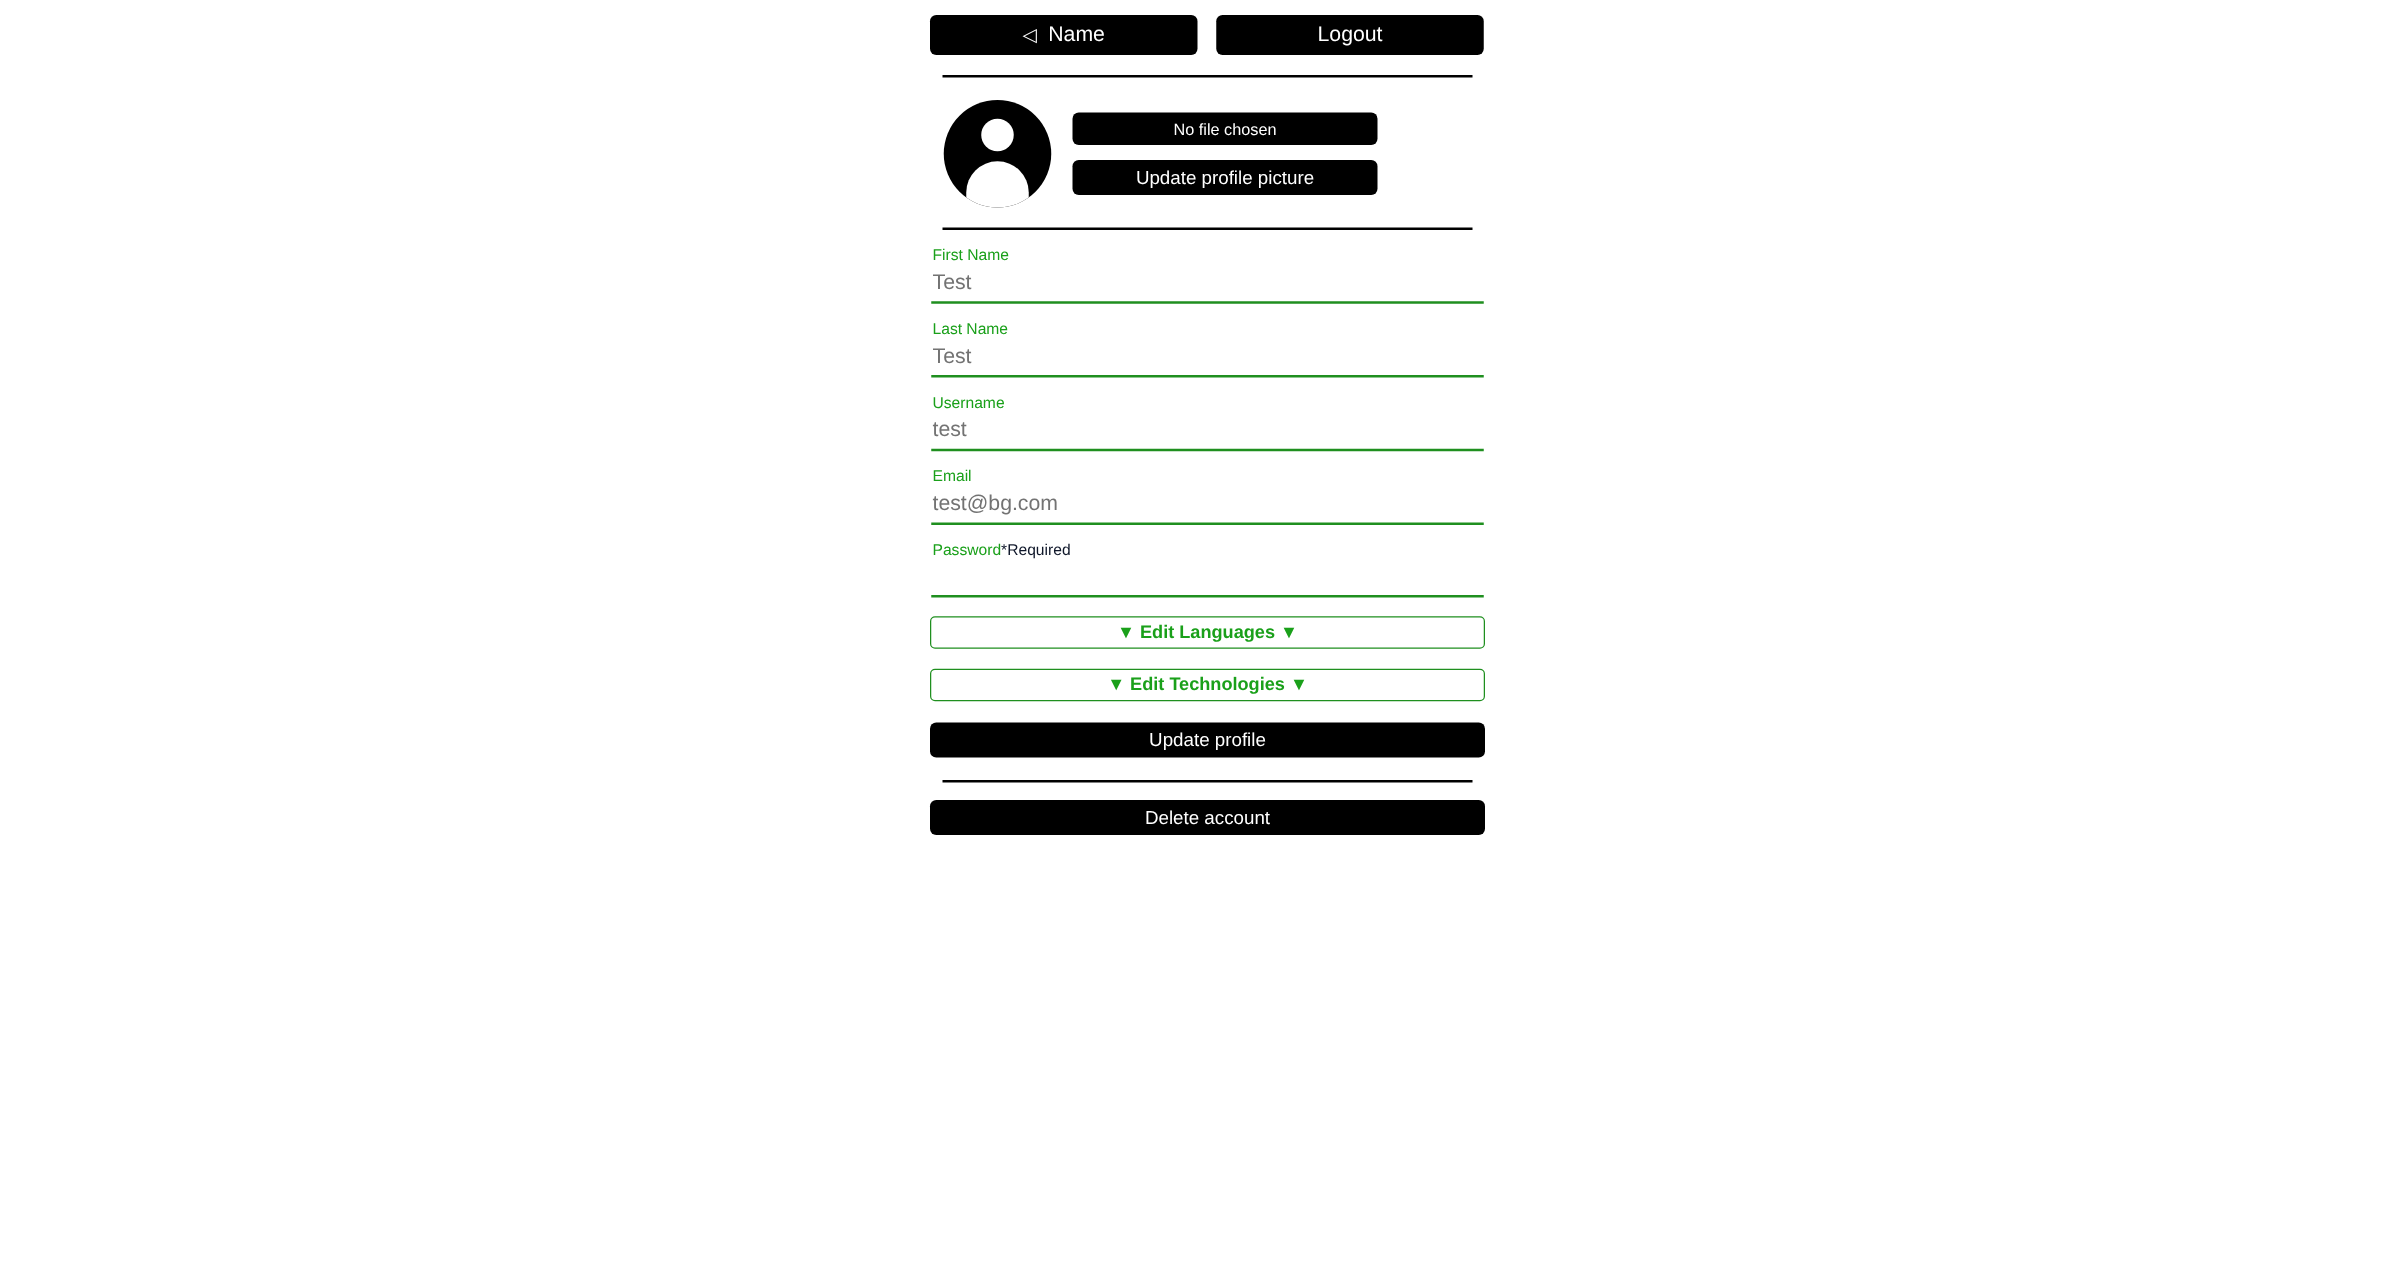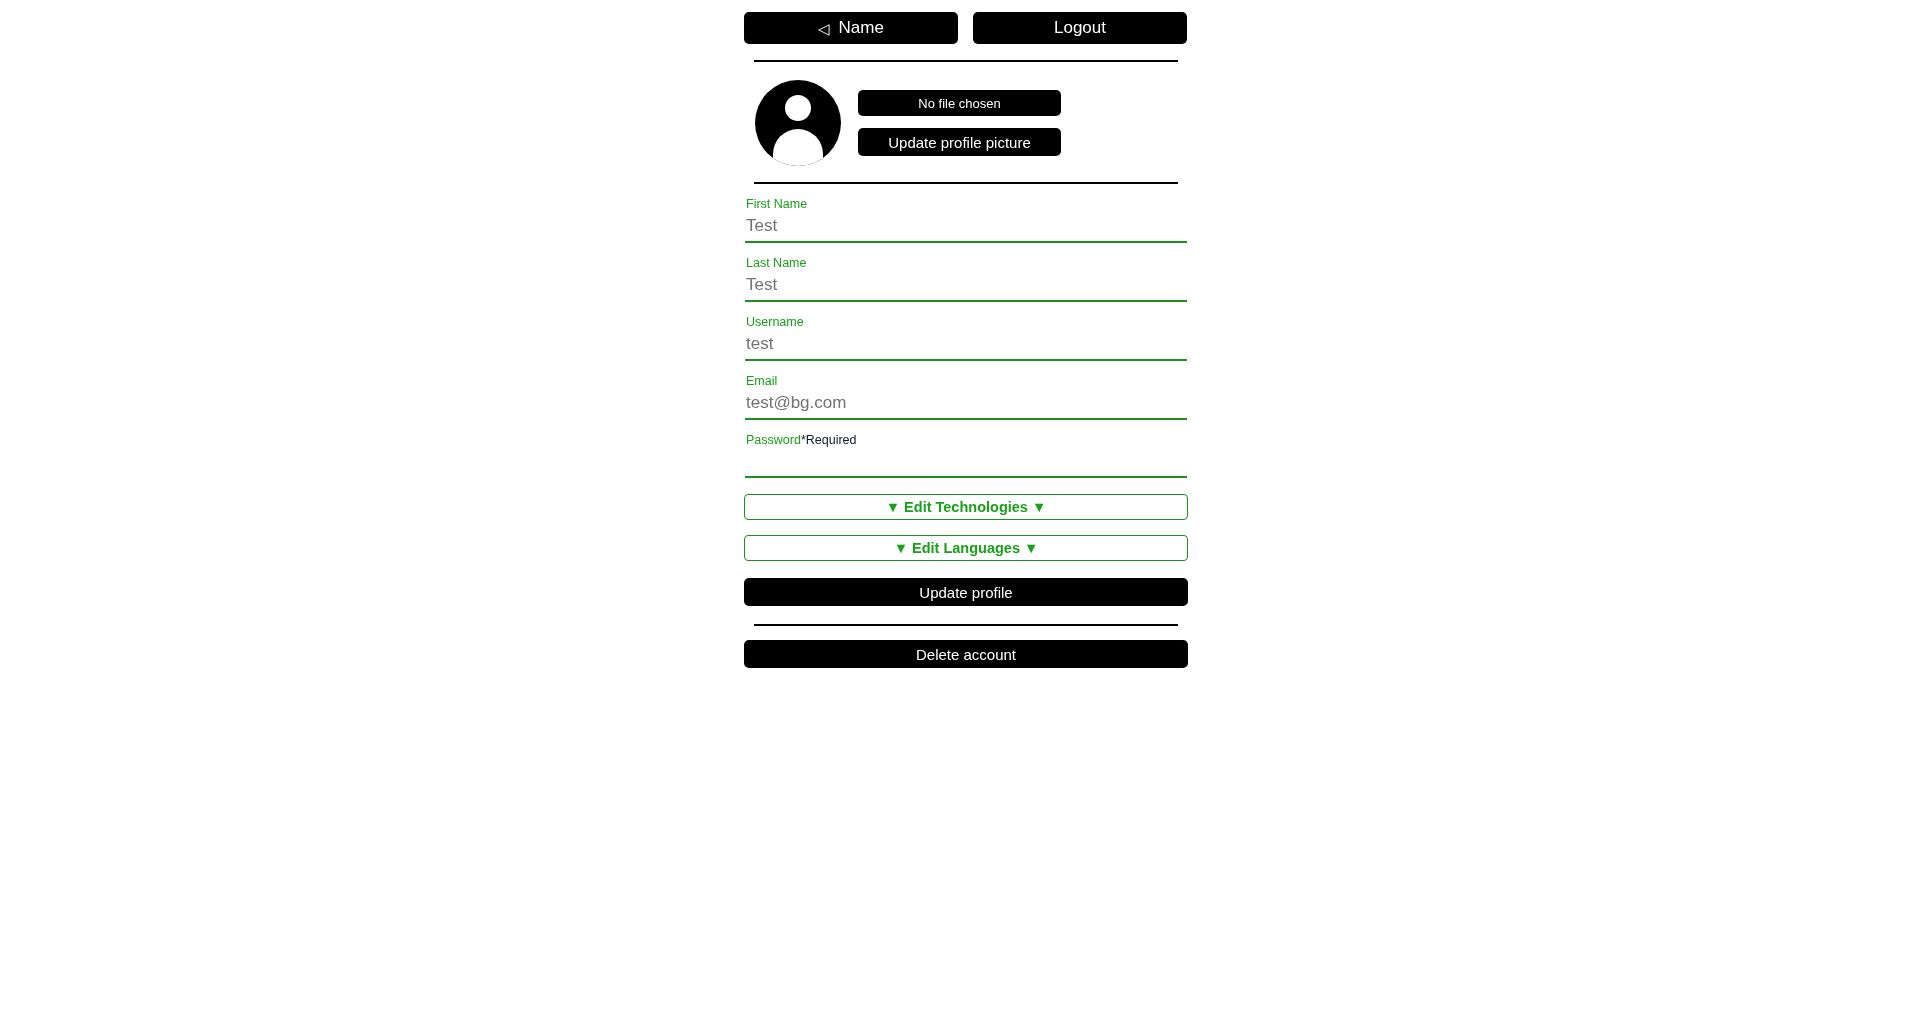--- a/index.html
+++ b/index.html
@@ -102,21 +102,21 @@
     background: #ffffff;
   }
   .file-col {
     display: flex;
     flex-direction: column;
     gap: 12px;
     margin-left: 17px;
   }
   .file-col .btn-black {
     height: 26px;
-    width: 203px;
+    width: 244px;
     font-size: 13px;
   }
   .file-col .btn-black.update-pic {
     height: 28px;
     font-size: 15px;
     text-align: center;
   }
 
   
   .field {
@@ -260,22 +260,22 @@
     </div>
 
     <div class="field password">
       <div class="field-label-row">
         <span class="field-label">Password</span>
         <span class="field-required">*Required</span>
       </div>
       <input class="field-input" type="password" value="" style="">
     </div>
 
+    <button class="btn-outline">▼  Edit Languages  ▼</button>
     <button class="btn-outline tech">▼  Edit Technologies  ▼</button>
-    <button class="btn-outline">▼  Edit Languages  ▼</button>
 
     <button class="btn-wide">Update profile</button>
 
     <hr class="hr bottom">
 
     <button class="btn-wide delete">Delete account</button>
 
   </div>
 </div>
 

